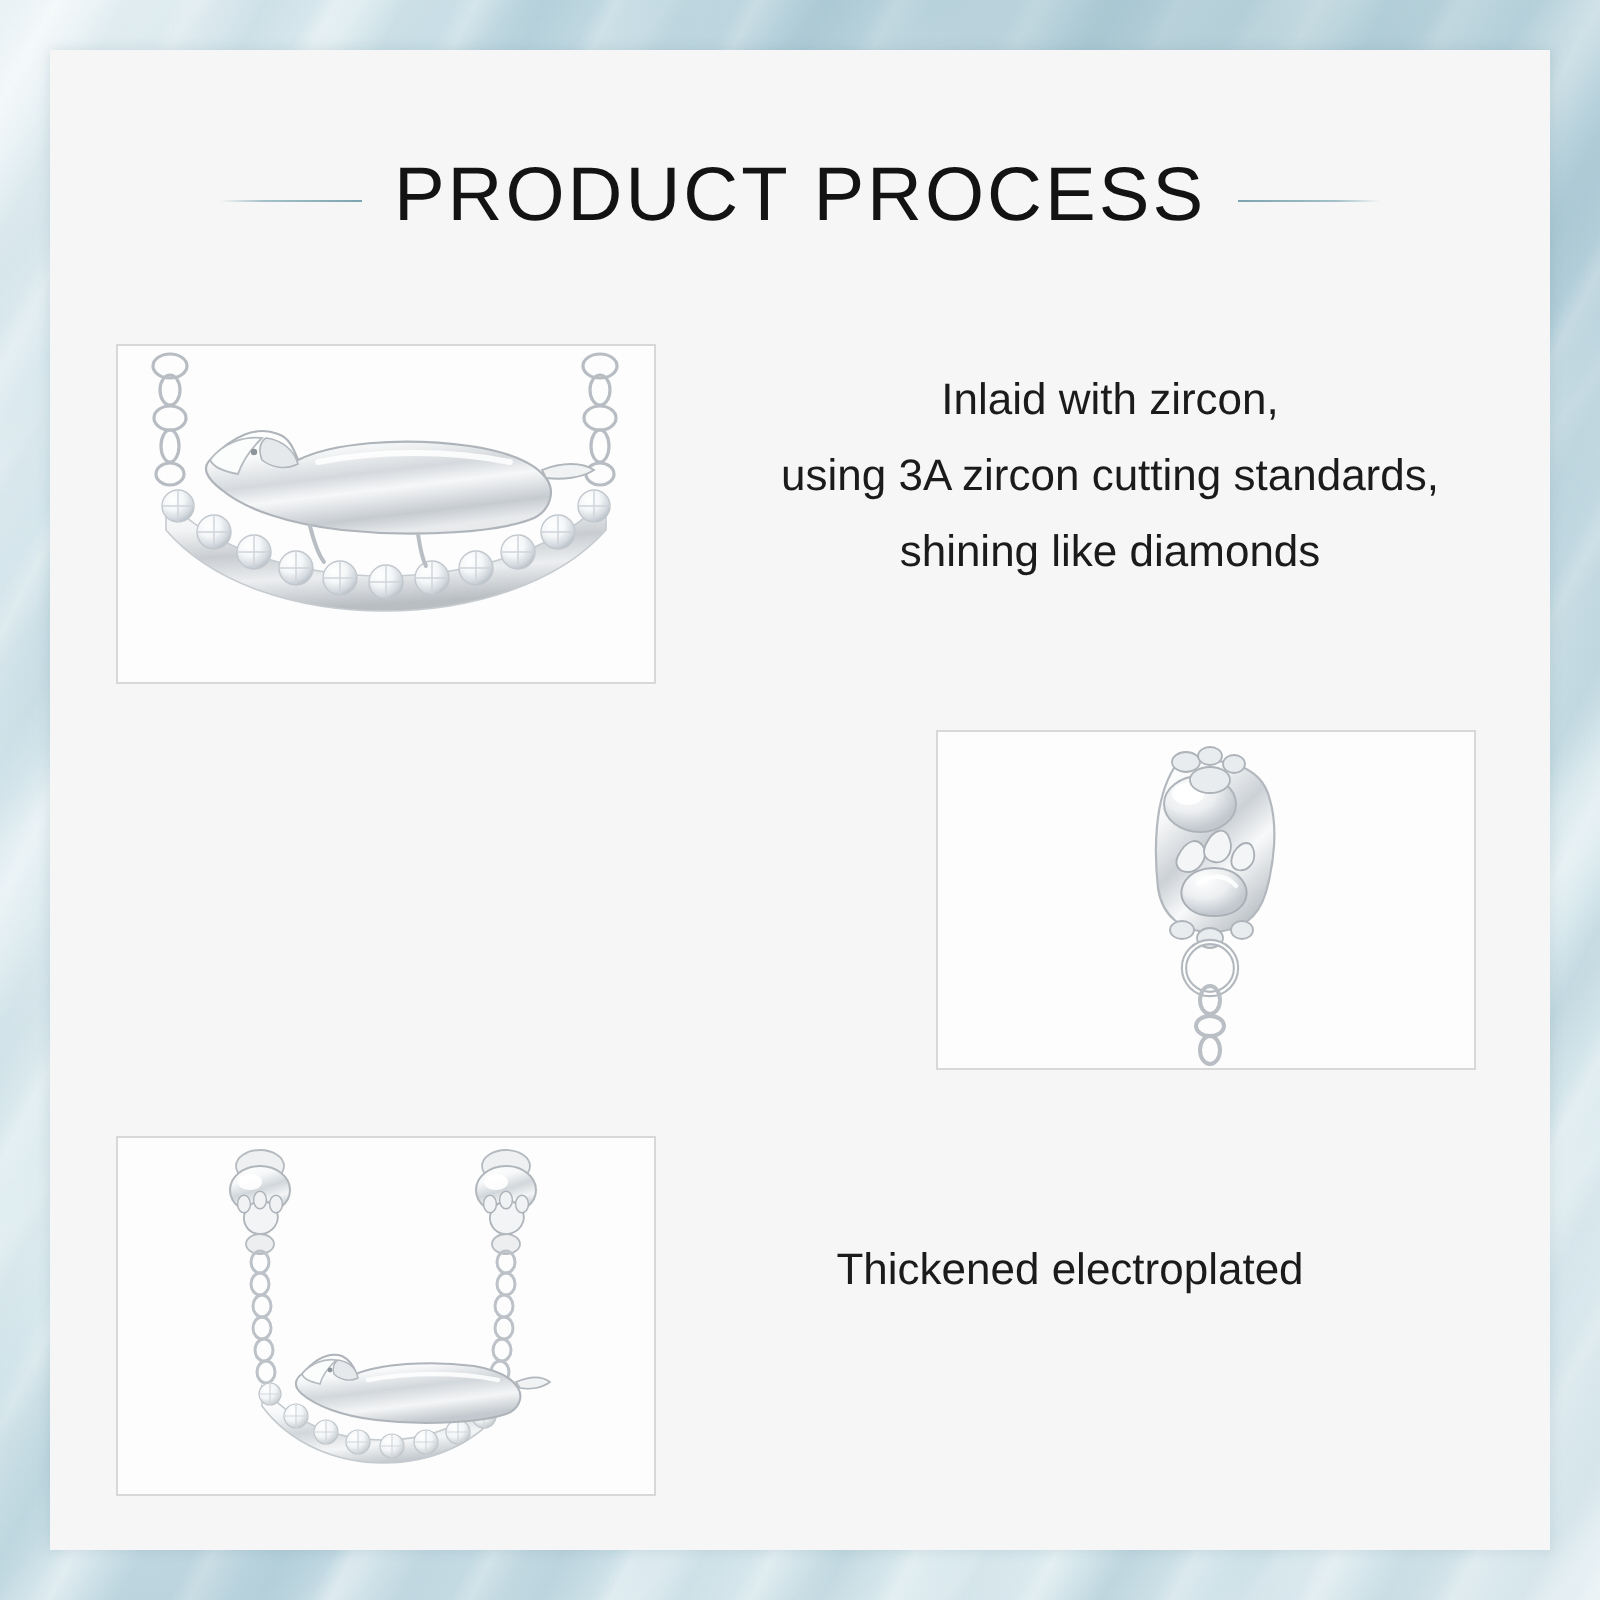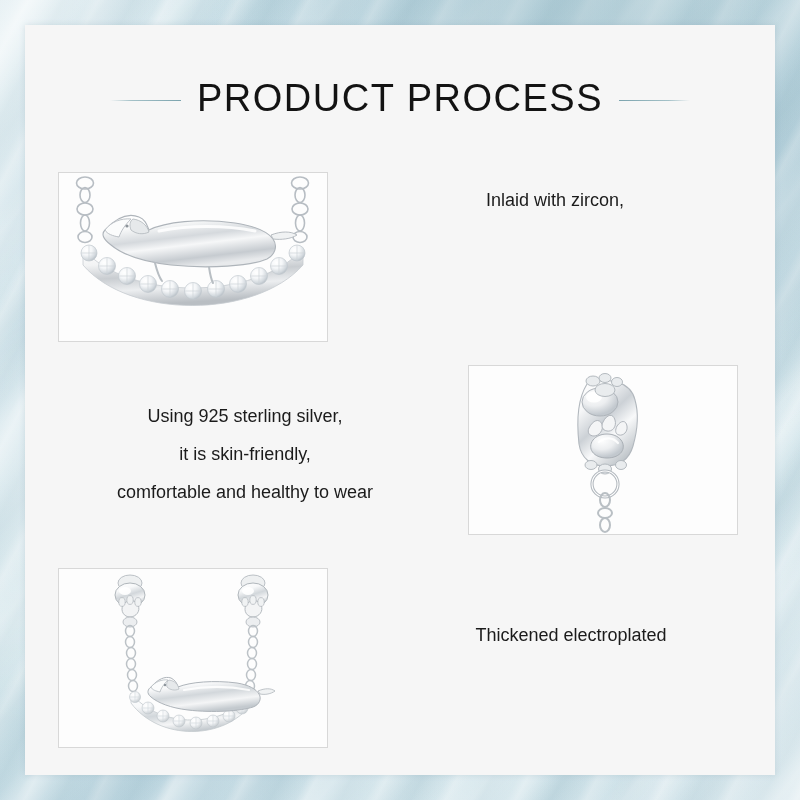--- a/index.html
+++ b/index.html
@@ -116,36 +116,36 @@
     position: absolute;
     background: #fcfcfc;
     border: 1px solid #d8d8d8;
     overflow: hidden;
   }
 
   .caption {
     position: absolute;
     text-align: center;
     color: #1b1b1b;
-    font-size: 18px;
+    font-size: 22px;
     line-height: 38px;
     font-family: "Liberation Sans", sans-serif;
     white-space: nowrap;
   }
   .caption div { display: block; }
 
   
   #frame-1 { left: 33px;  top: 147px; width: 268px; height: 168px; }
   #caption-1{ left: 330px; top: 156px; width: 400px; }
 
   #caption-2{ left: 20px;  top: 372px; width: 400px; }
   #frame-2 { left: 443px; top: 340px; width: 268px; height: 168px; }
 
   #frame-3 { left: 33px;  top: 543px; width: 268px; height: 178px; }
-  #caption-3{ left: 346px; top: 591px; width: 400px; }
+  #caption-3{ left: 310px; top: 591px; width: 400px; }
 
   
   .jwl { display: block; width: 100%; height: 100%; }
 </style>
 </head>
 <body>
 
 <div class="poster">
 
   <div class="bg-base"></div>
@@ -249,27 +249,24 @@
         <path d="M212,62 C222,58 232,58 238,62 C232,66 222,67 214,66 Z" fill="#f0f2f3" stroke="#b0b6bb" stroke-width="0.9"></path>
 
         <path d="M96,90 C98,98 100,104 103,108 M150,94 C151,101 152,106 154,110" stroke="#b8bec3" stroke-width="2" fill="none" stroke-linecap="round"></path>
 
         <path d="M100,58 C130,52 166,52 196,58" stroke="#ffffff" stroke-width="3" fill="none" opacity="0.85" stroke-linecap="round"></path>
       </svg>
     </div>
 
     <div class="caption" id="caption-1">
       <div>Inlaid with zircon,</div>
-    </div>
-
-    <div class="caption" id="caption-2">
-      <div>Using 925 sterling silver,</div>
-      <div>it is skin-friendly,</div>
-      <div>comfortable and healthy to wear</div>
-    </div>
+      <div>using 3A zircon cutting standards,</div>
+      <div>shining like diamonds</div>
+    </div>
+
 
     <div class="photo-frame" id="frame-2">
       <svg class="jwl" viewBox="0 0 268 168">
         <defs>
           <linearGradient id="silv2" x1="0.05" y1="0" x2="0.7" y2="1">
             <stop offset="0%" stop-color="#ffffff"></stop>
             <stop offset="25%" stop-color="#f6f7f8"></stop>
             <stop offset="50%" stop-color="#ccd1d6"></stop>
             <stop offset="70%" stop-color="#f8f9fa"></stop>
             <stop offset="100%" stop-color="#bcc2c7"></stop>

